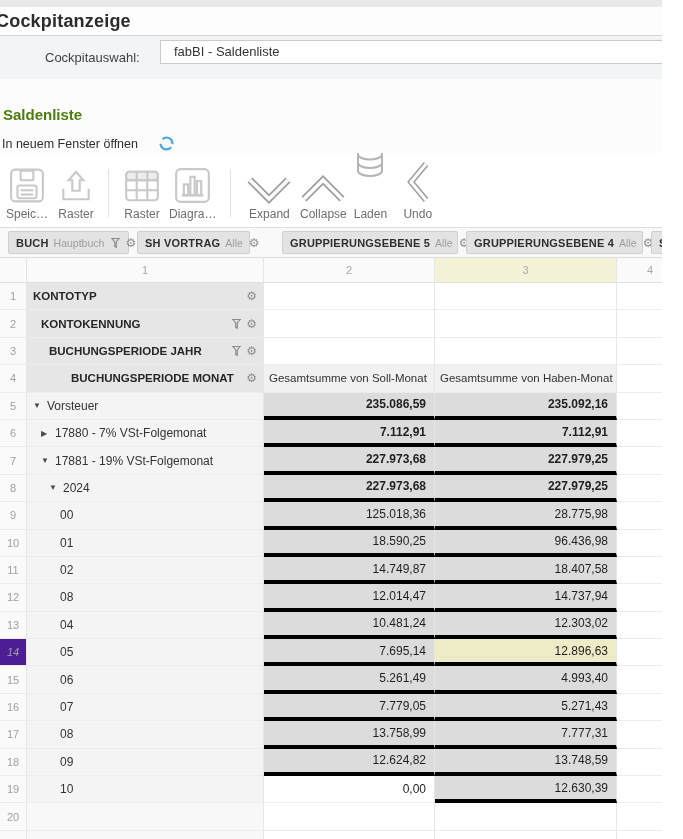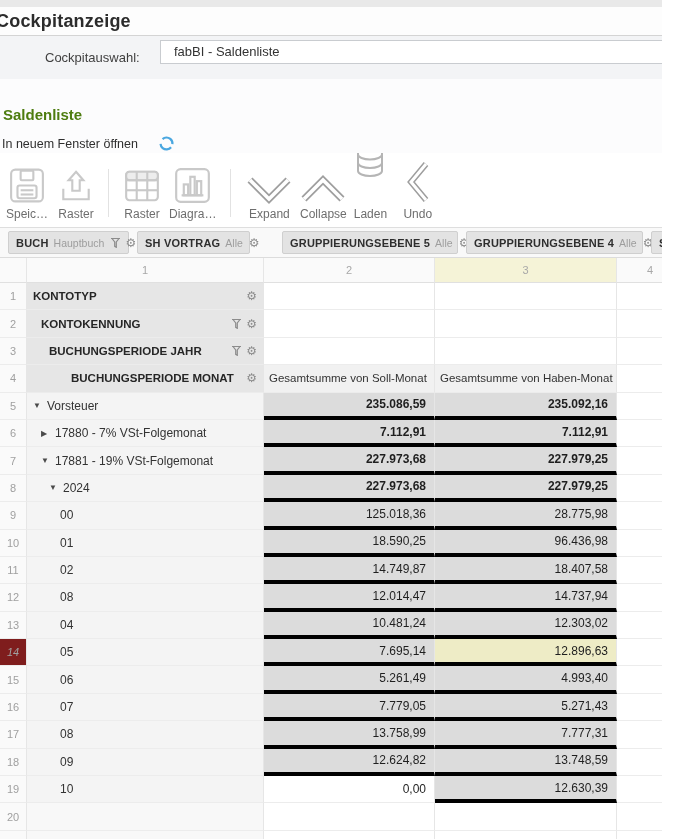--- a/index.html
+++ b/index.html
@@ -41,21 +41,21 @@
   .grow { display:flex; height:27.4px; }
   .grow.colnums { height:25px; }
   .gc { flex:0 0 auto; border-right:1px solid #e6e6e6; border-bottom:1px solid #ececec; display:flex; align-items:center; overflow:hidden; }
   .c-rn { width:27px; background:#fafafa; justify-content:center; font-size:11px; color:#a0a0a0; }
   .c-1 { width:237px; }
   .c-2 { width:171px; }
   .c-3 { width:182px; }
   .c-4 { width:66px; border-right:none; }
   .colnums .gc { background:#fafafa; justify-content:center; font-size:11px; color:#a8a8a8; border-bottom:1px solid #e0e0e0; }
   .colnums .gc.sel { background:#f5f3d7; }
-  .c-rn.sel { background:#7f1d1d;font-style:italic; }
+  .c-rn.sel { background:#4c1d95;font-style:italic; }
   .hcell { background:#e6e6e6; font-size:11.5px; font-weight:bold; color:#262626; padding-right:6px; }
   .hcell .icn { margin-left:auto; display:inline-flex; align-items:center; }
   .lcell { background:#f4f4f4; font-size:12px; color:#333; }
   .tri { font-size:8px; color:#4a4a4a; margin-right:5px; width:9px; display:inline-block; }
   .num { justify-content:flex-end; font-size:12px; color:#1f1f1f; padding-right:8px; background:#dcdcdc; border-bottom:4px solid #000000; }
   .num.b { font-weight:bold; }
   .num.white { background:#fff; border-bottom:1px solid #ececec; }
   .num.sel { background:#eeecc6; }
   .sumlbl { font-size:11.5px; color:#333; padding-left:5px; background:#f1f1f1; }
   .blank { background:#fff; }

